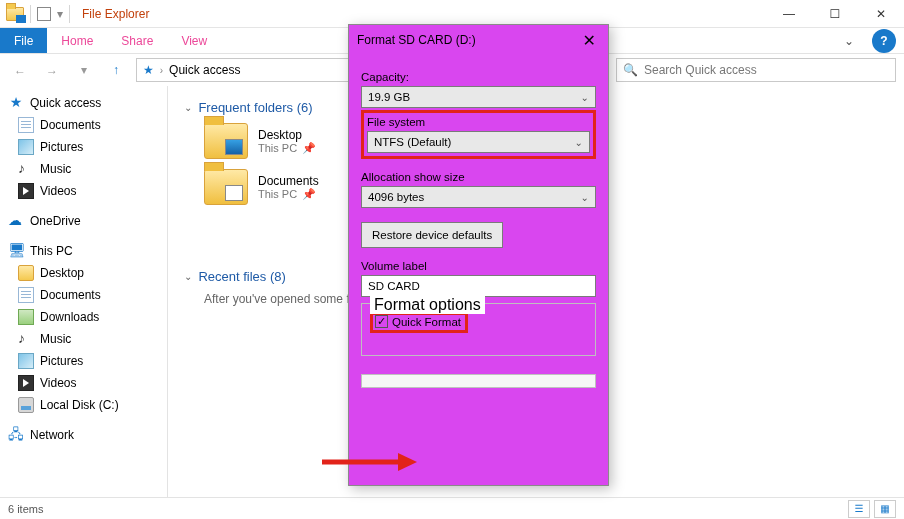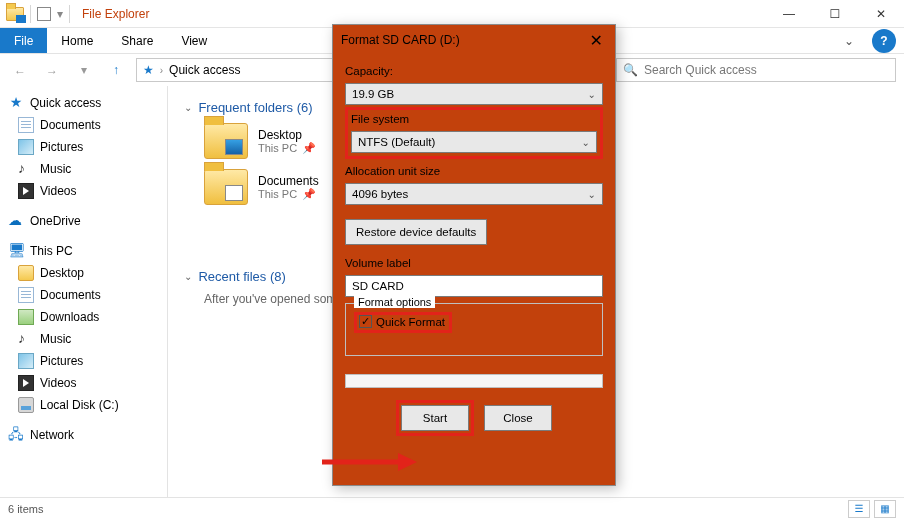--- a/index.html
+++ b/index.html
@@ -12,21 +12,21 @@
 .folder-icon-sm::before { content:""; position:absolute; left:-1px; top:-5px; width:8px; height:5px; background:#f4c94f; border:1px solid #d9a23b; border-bottom:none; }
 .folder-icon-sm .tag { position:absolute; right:-3px; bottom:-3px; width:10px;height:8px; background:#1979ca; }
 .tb-sep { width:1px; height:18px; background:#d6d6d6; }
 .tb-title { padding-left:6px; color:#c2410c; }
 .wincontrols { margin-left:auto; display:flex; }
 .wincontrols div { width:46px; height:28px; display:flex; align-items:center; justify-content:center; color:#333; }
 
 
 .ribbon { height: 26px; display:flex; align-items:stretch; border-bottom:1px solid #e3e3e3; }
 .ribbon .file { background:#1979ca; color:#fff; padding:0 14px; display:flex; align-items:center; }
-.ribbon .tab { padding:0 14px; display:flex; align-items:center; color:#000000; }
+.ribbon .tab { padding:0 14px; display:flex; align-items:center; color:#ec4899; }
 .ribbon .chev { padding:0 10px; display:flex; align-items:center; margin-left:auto; color:#555;}
 .ribbon .help { width:24px; height:24px; border-radius:50%; background:#1979ca; color:#fff; display:flex;align-items:center;justify-content:center; margin:1px 8px; font-weight:bold;}
 
 
 .addr-row { height: 32px; display:flex; align-items:center; padding: 4px 8px; gap:8px; }
 .navbtn { width:24px; height:24px; display:flex;align-items:center;justify-content:center; color:#999;}
 .navbtn.enabled{color:#1979ca;}
 .addr-box { flex:1; border:1px solid #c9c9c9; height:24px; display:flex; align-items:center; padding:0 6px; gap:6px;}
 .star-icon { color:#1979ca; }
 .search-box { width:280px; border:1px solid #c9c9c9; height:24px; display:flex; align-items:center; padding:0 6px; color:#777; gap:6px;}
@@ -71,33 +71,33 @@
 .folder-card .meta .sub{ font-size:11px; color:#777;}
 .folder-card .pin{ font-size:11px; color:#888; margin-left:2px;}
 .recent-hint { color:#666; margin: 8px 0 0 20px; }
 
 
 .statusbar { position:absolute; bottom:0; left:0; right:0; height:22px; border-top:1px solid #e3e3e3; display:flex; align-items:center; padding:0 8px; font-size:11px; color:#555; background:#fff;}
 .statusbar .right{ margin-left:auto; display:flex; gap:4px;}
 .viewbtn{ width:22px; height:18px; border:1px solid #ccc; display:flex;align-items:center;justify-content:center; font-size:10px; color:#1979ca;}
 
 
-.dialog { position:absolute; left:332px; top:24px; width:284px; height:462px; background:#c2410c; border:1px solid #8a8a8a; box-shadow: 3px 3px 12px rgba(0,0,0,0.25);}
+.dialog { position:absolute; left:348px; top:24px; width:261px; height:462px; background:#d946ef; border:1px solid #8a8a8a; box-shadow: 3px 3px 12px rgba(0,0,0,0.25);}
 .dialog .dtitle{ height:30px; display:flex; align-items:center; padding:0 8px; font-size:12px;}
 .dialog .dtitle .x{ margin-left:auto; font-size:16px; padding:0 4px;}
 .dialog .dbody{ padding: 4px 12px 8px; font-size:11.5px;}
-.dlabel{ margin: 6px 0 3px; }
-.dsel, .dinput{ width:100%; height:22px; border:1px solid #7a7a7a; background:#e8e8e8; padding:0 6px; display:flex; align-items:center; justify-content:space-between;margin-top:6px;}
+.dlabel{ margin: 12px 0 3px; }
+.dsel, .dinput{ width:100%; height:22px; border:1px solid #7a7a7a; background:#e8e8e8; padding:0 6px; display:flex; align-items:center; justify-content:space-between;}
 .dinput{ background:#fff; }
 .dsel .arrow{ font-size:10px; color:#555;}
 .dbtn{ height:24px; border:1px solid #7a7a7a; background:#e8e8e8; padding:12px 10px; display:inline-flex;align-items:center;justify-content:center;}
 .hl-red{ border:3px solid #e2231a; padding:3px; margin:2px 0;}
 .hl-red-inline{ border:3px solid #e2231a; padding:0 4px 2px 2px; display:inline-flex; align-items:center;}
 .fieldset{ border:1px solid #bfbfbf; padding: 8px 8px 22px; margin-top:6px; position:relative;}
-.fieldset .legend{ position:absolute; top:-8px; left:8px; background:#fff; padding:0 4px; font-size:11px;}
+.fieldset .legend{ position:absolute; top:-8px; left:8px; background:#fff; padding:0 4px; font-size:16px;}
 .dprogress{ height:14px; border:1px solid #bfbfbf; background:#f6f6f6; margin-top:18px;}
 .dfooter{ display:flex; justify-content:center; gap:10px; margin-top:10px; align-items:center;}
 .dfooter .hl-red{ padding:2px;}
 .dfooter .dbtn{ width:68px; background:#e8e8e8;}
 
 
 .red-arrow{ position:absolute; left:332px; top:460px; width:90px; height:20px; pointer-events:none;}
 .red-arrow svg{ overflow:visible;}
 
 
@@ -294,21 +294,21 @@
       </div>
 
     <div class="hl-red">
       <div class="dlabel" style="margin-top:0">File system</div>
       <div class="dsel">
           <span>NTFS (Default)</span>
           <span class="arrow">⌄</span>
         </div>
     </div>
 
-    <div class="dlabel">Allocation unit size</div>
+    <div class="dlabel">Allocation show size</div>
     <div class="dsel">
         <span>4096 bytes</span>
         <span class="arrow">⌄</span>
       </div>
 
     <div style="margin-top:14px"><span class="dbtn">Restore device defaults</span></div>
 
     <div class="dlabel" style="margin-top:12px">Volume label</div>
     <div class="dinput">
         <span>SD CARD</span>
@@ -317,26 +317,20 @@
     <div class="fieldset">
       <div class="legend">Format options</div>
       <span class="hl-red-inline">
         <span class="chk">✓</span>
         <span>Quick Format</span>
       </span>
     </div>
 
     <div class="dprogress"></div>
 
-    <div class="dfooter">
-      <span class="hl-red">
-        <span class="dbtn">Start</span>
-      </span>
-      <span class="dbtn">Close</span>
-    </div>
   </div>
 </div>
 
 <div class="red-arrow" style="left:320px; top:450px;">
   <svg width="100" height="24">
     <line x1="2" y1="12" x2="78" y2="12" stroke="#e2231a" stroke-width="5"></line>
     <polygon points="78,3 97,12 78,21" fill="#e2231a"></polygon>
   </svg>
 </div>
 

